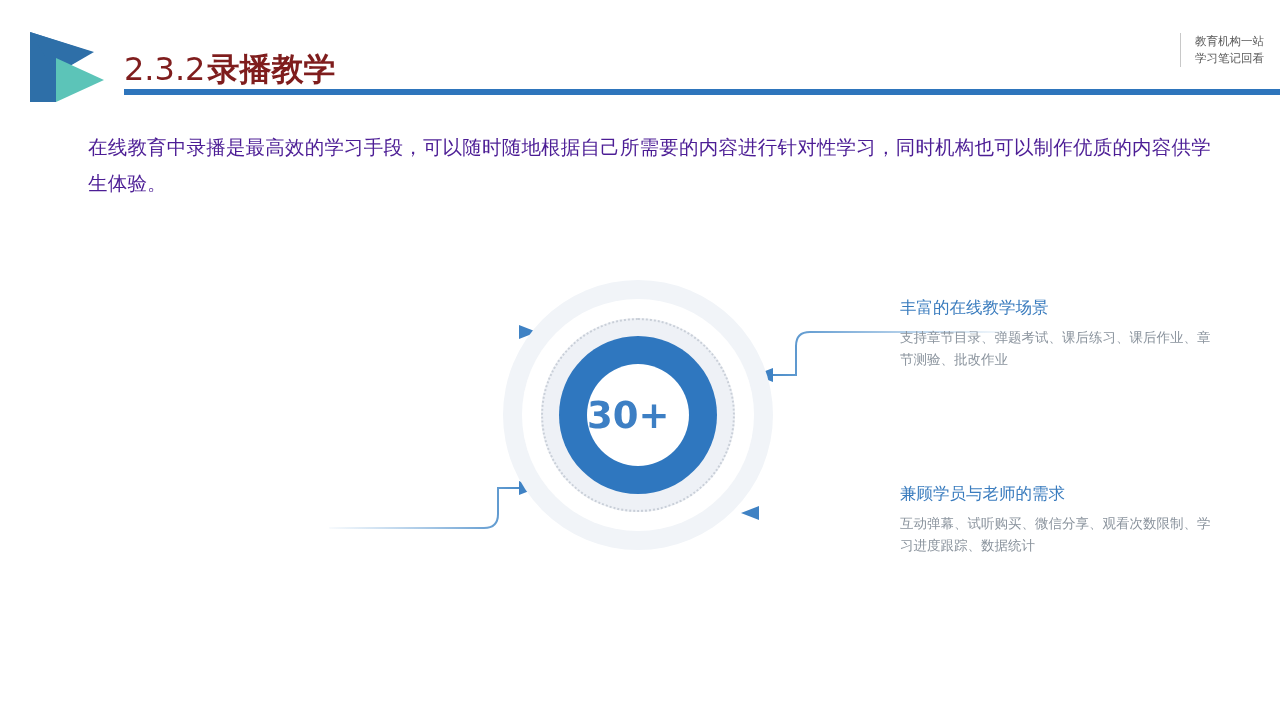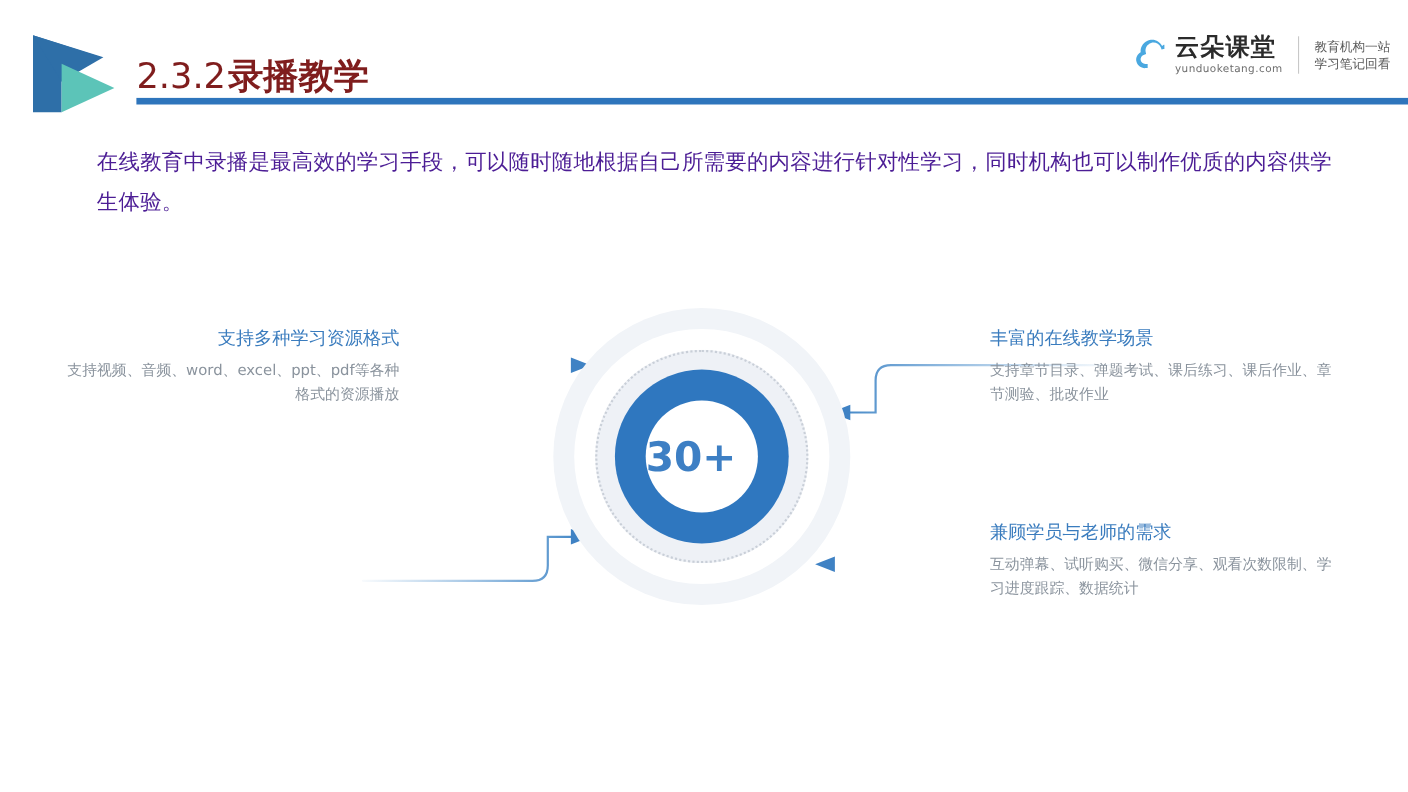--- a/index.html
+++ b/index.html
@@ -174,50 +174,41 @@
     color: #8a939d;
     line-height: 1.62;
     margin-top: 9px;
   }
   .callout.left  { text-align: right; width: 305px; }
   .callout.right { text-align: left;  width: 320px; }
 
   .callout.lt { left: 58px;  top: 42px; }
   .callout.lb { left: 58px;  top: 230px; }
   .callout.rt { left: 900px; top: 42px; }
-  .callout.rb { left: 900px; top: 218px; }
+  .callout.rb { left: 900px; top: 228px; }
 </style>
 </head>
 <body>
 
 <div class="slide">
 
   <div class="header-logo-mark">
     <svg width="86" height="74" viewBox="0 0 86 74" xmlns="http://www.w3.org/2000/svg">
       <path d="M4 2 L4 72 L30 72 L30 44 L66 22 Z" fill="#2e6fa8"></path>
       <path d="M4 2 L68 22 L30 44 Z" fill="#2e6fa8"></path>
       <path d="M30 28 L78 50 L30 72 Z" fill="#5cc4b8"></path>
     </svg>
   </div>
 
   <div class="header-title">
     <span class="num">2.3.2</span><span class="label">录播教学</span>
   </div>
   <div class="header-rule"></div>
 
   <div class="brand">
-    <div class="brand-left">
-      <svg class="brand-cloud" viewBox="0 0 40 40" xmlns="http://www.w3.org/2000/svg">
-        <path d="M30 10.5 C27.5 5.5 22 2.5 16.5 4 C10.5 5.5 6.5 11 7 17 C3.5 19 1.5 23 2.5 27 C3.6 31.5 7.8 34.5 12.5 34 L14.5 34 L14.5 29.5 L12.5 29.5 C9.8 29.8 7.4 28 7 25.4 C6.6 22.8 8.2 20.3 10.8 19.6 L12.8 19 L12.4 16.9 C11.5 12.6 14 8.4 18.2 7.1 C22.3 5.8 26.8 7.9 28.5 11.8 L29.4 14 L31.6 13.6 C31.6 13.6 32 13.5 32.4 13.5 L32.4 9 C31.6 9 30.9 9.2 30 10.5 Z" fill="#4aa8e0"></path>
-      </svg>
-      <div class="brand-words">
-        <div class="brand-name">云朵课堂</div>
-        <div class="brand-domain">yunduoketang.com</div>
-      </div>
-    </div>
     <div class="brand-divider"></div>
     <div class="brand-tagline">
       <div>教育机构一站</div>
       <div>学习笔记回看</div>
     </div>
   </div>
 
   <div class="intro">在线教育中录播是最高效的学习手段，可以随时随地根据自己所需要的内容进行针对性学习，同时机构也可以制作优质的内容供学生体验。</div>
 
   <div class="diagram">
@@ -258,24 +249,20 @@
     <div class="hub">
       <div class="hub-outer"></div>
       <div class="hub-gap"></div>
       <div class="hub-dotted"></div>
       <div class="hub-ring"></div>
       <div class="hub-core">
         <span class="hub-value">30+</span>
       </div>
     </div>
 
-    <div class="callout left lt">
-      <div class="c-title">支持多种学习资源格式</div>
-      <div class="c-body">支持视频、音频、word、excel、ppt、pdf等各种格式的资源播放</div>
-    </div>
 
 
     <div class="callout right rt">
       <div class="c-title">丰富的在线教学场景</div>
       <div class="c-body">支持章节目录、弹题考试、课后练习、课后作业、章节测验、批改作业</div>
     </div>
 
     <div class="callout right rb">
       <div class="c-title">兼顾学员与老师的需求</div>
       <div class="c-body">互动弹幕、试听购买、微信分享、观看次数限制、学习进度跟踪、数据统计</div>

